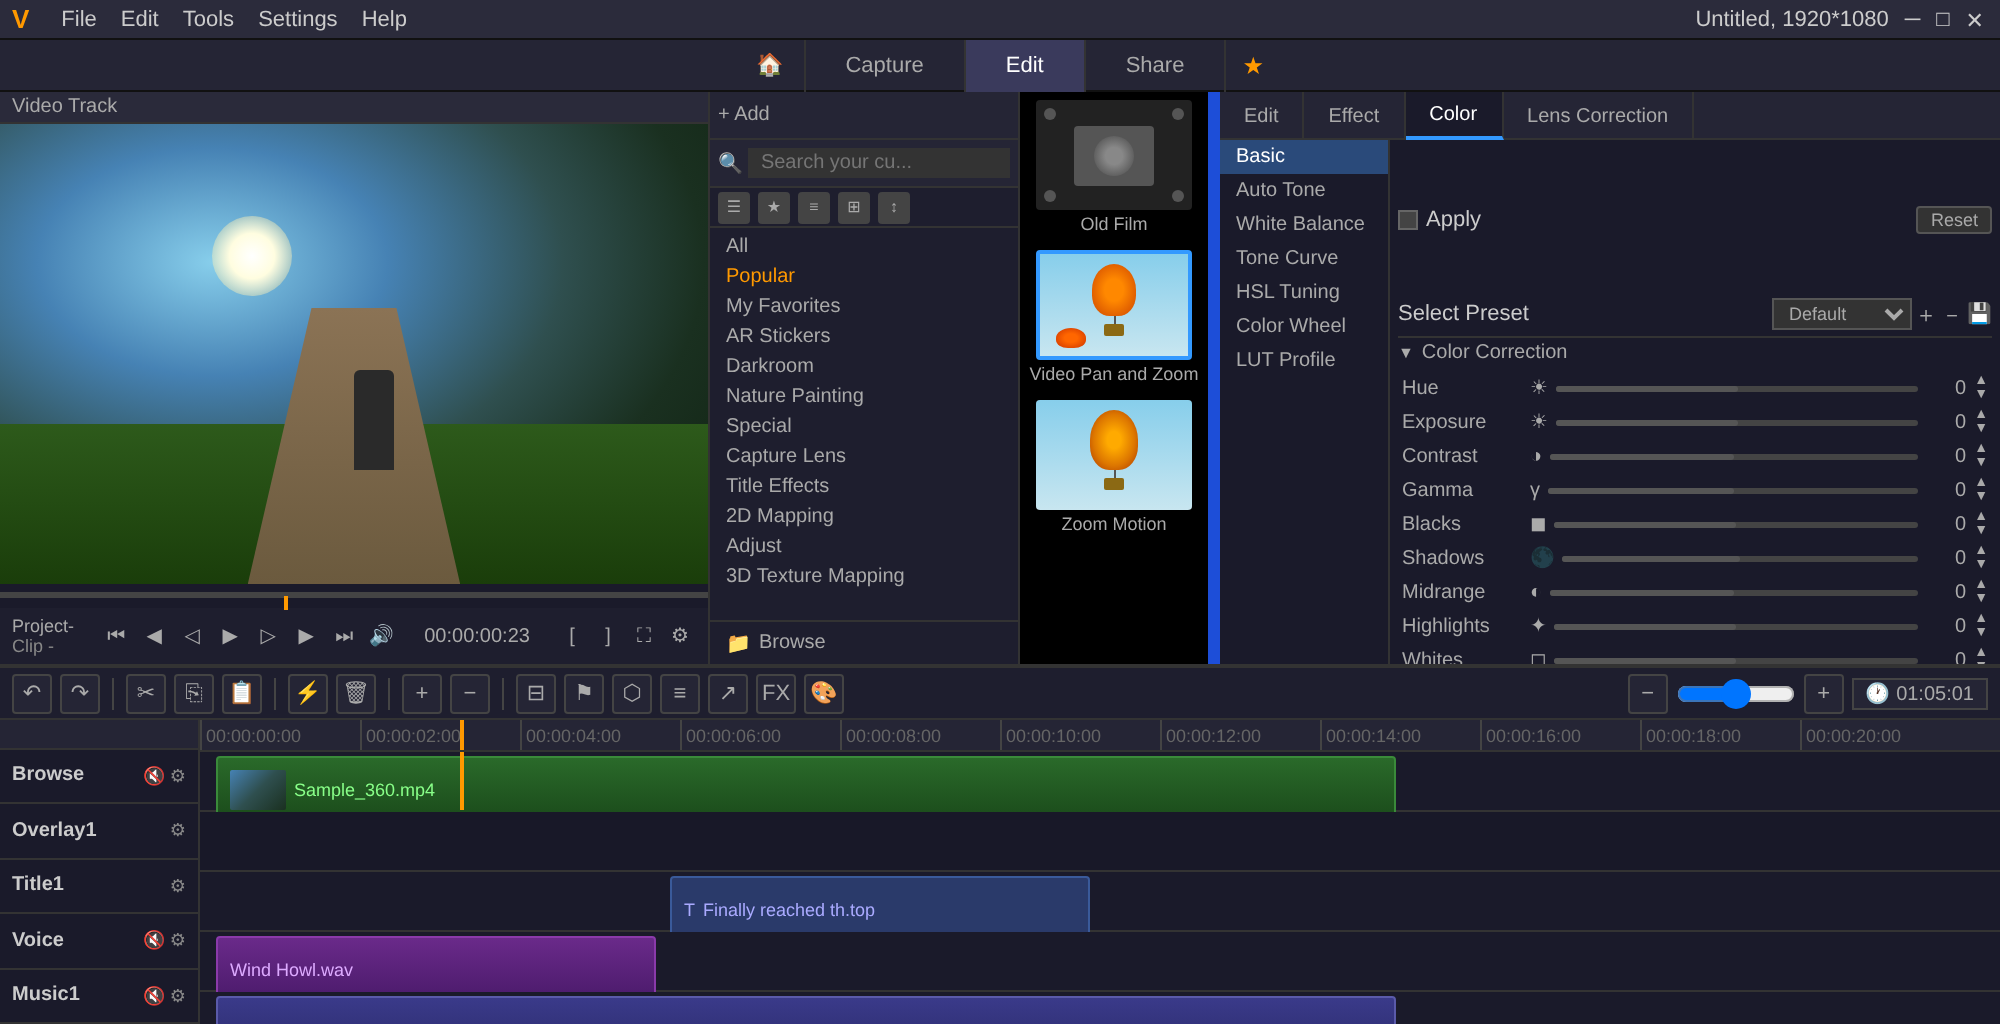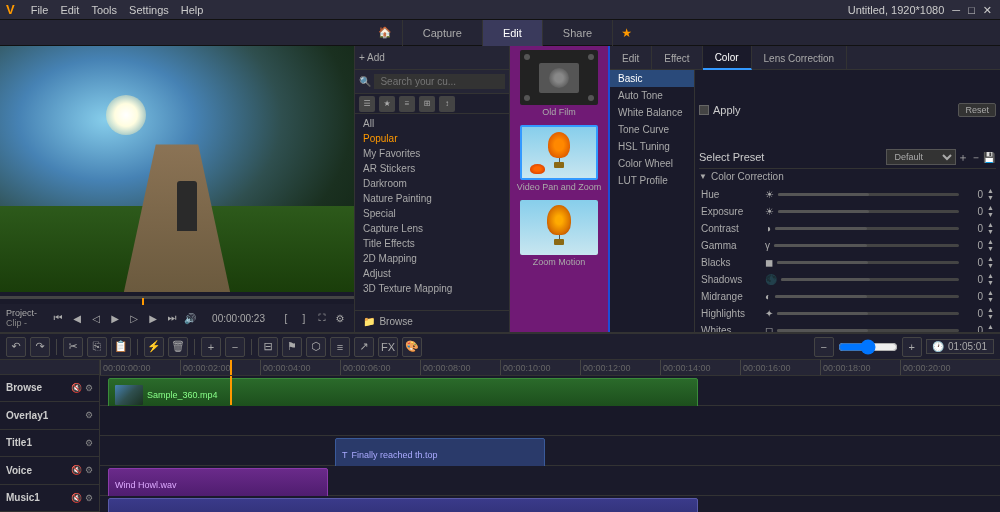--- a/index.html
+++ b/index.html
@@ -40,21 +40,21 @@
     .effects-search-bar { background: #252535; height: 24px; display: flex; align-items: center; padding: 0 4px; border-bottom: 1px solid #333; }
     .effects-search { background: #333; border: none; color: #aaa; font-size: 10px; padding: 2px 6px; width: 100%; outline: none; }
     .effects-icon-row { display: flex; align-items: center; gap: 4px; padding: 2px 4px; border-bottom: 1px solid #333; height: 20px; }
     .eff-icon { width: 16px; height: 16px; background: #444; border-radius: 2px; display: flex; align-items: center; justify-content: center; font-size: 8px; color: #aaa; cursor: pointer; }
     .category-list { overflow-y: auto; flex: 1; padding: 2px 0; }
     .cat-item { padding: 2px 8px; cursor: pointer; font-size: 10px; color: #aaa; }
     .cat-item.active { color: #f90; }
     .browse-btn { height: 22px; border-top: 1px solid #333; display: flex; align-items: center; padding: 0 8px; gap: 4px; font-size: 10px; color: #aaa; cursor: pointer; }
 
     
-    .effects-grid-panel { width: 100px; min-width: 100px; background: #701a75; border-right: 2px solid #1d4ed8; display: flex; flex-direction: column; overflow-y: auto; }
+    .effects-grid-panel { width: 100px; min-width: 100px; background: #000000; border-right: 6px solid #1d4ed8; display: flex; flex-direction: column; overflow-y: auto; }
     .effect-thumb { width: 90px; margin: 4px auto; display: flex; flex-direction: column; align-items: center; cursor: pointer; }
     .effect-img { width: 78px; height: 55px; background: #333; border-radius: 2px; position: relative; overflow: hidden; display: flex; align-items: center; justify-content: center; }
     .effect-label { font-size: 9px; color: #aaa; text-align: center; margin-top: 2px; }
     .effect-thumb.selected .effect-img { border: 2px solid #3399ff; }
 
     
     .balloon-bg { width: 100%; height: 100%; background: linear-gradient(180deg, #87ceeb 0%, #c8e6f0 100%); position: relative; }
     .balloon { position: absolute; top: 5px; left: 50%; transform: translateX(-50%); }
     .balloon-body { width: 22px; height: 28px; background: radial-gradient(ellipse, #ff6600 30%, #cc3300 100%); border-radius: 50% 50% 40% 40%; margin: 0 auto; }
     .balloon-basket { width: 10px; height: 6px; background: #8B6914; margin: 0 auto; border-radius: 1px; }
@@ -146,20 +146,21 @@
   <div class="nav-tab nav-tab-home">🏠</div>
   <div class="nav-tab">Capture</div>
   <div class="nav-tab active">Edit</div>
   <div class="nav-tab">Share</div>
   <span style="margin-left:8px; color:#f90; font-size:12px;">★</span>
 </div>
 
 <div class="top-section">
 
   <div class="left-panel">
+    <div class="video-label">Video Track</div>
     <div class="video-preview">
       <div class="video-bg">
         <div class="video-ground"></div>
         <div class="video-path"></div>
         <div class="video-sun"></div>
         <div class="video-figure" style="bottom:25%; left:50%;"></div>
       </div>
     </div>
     <div class="scrubber-bar">
       <div class="scrubber-track">

